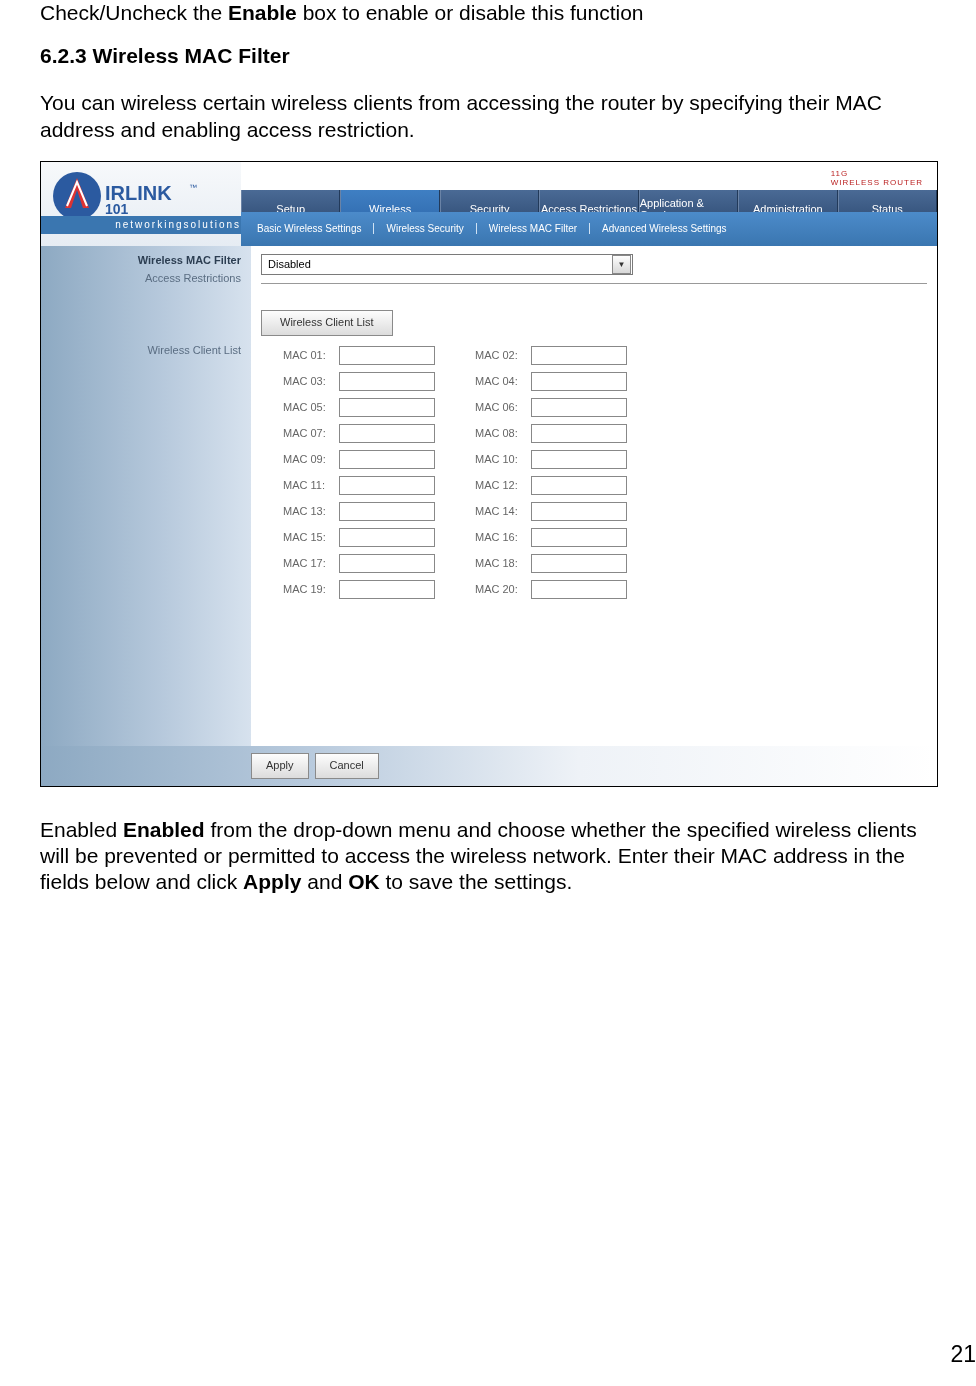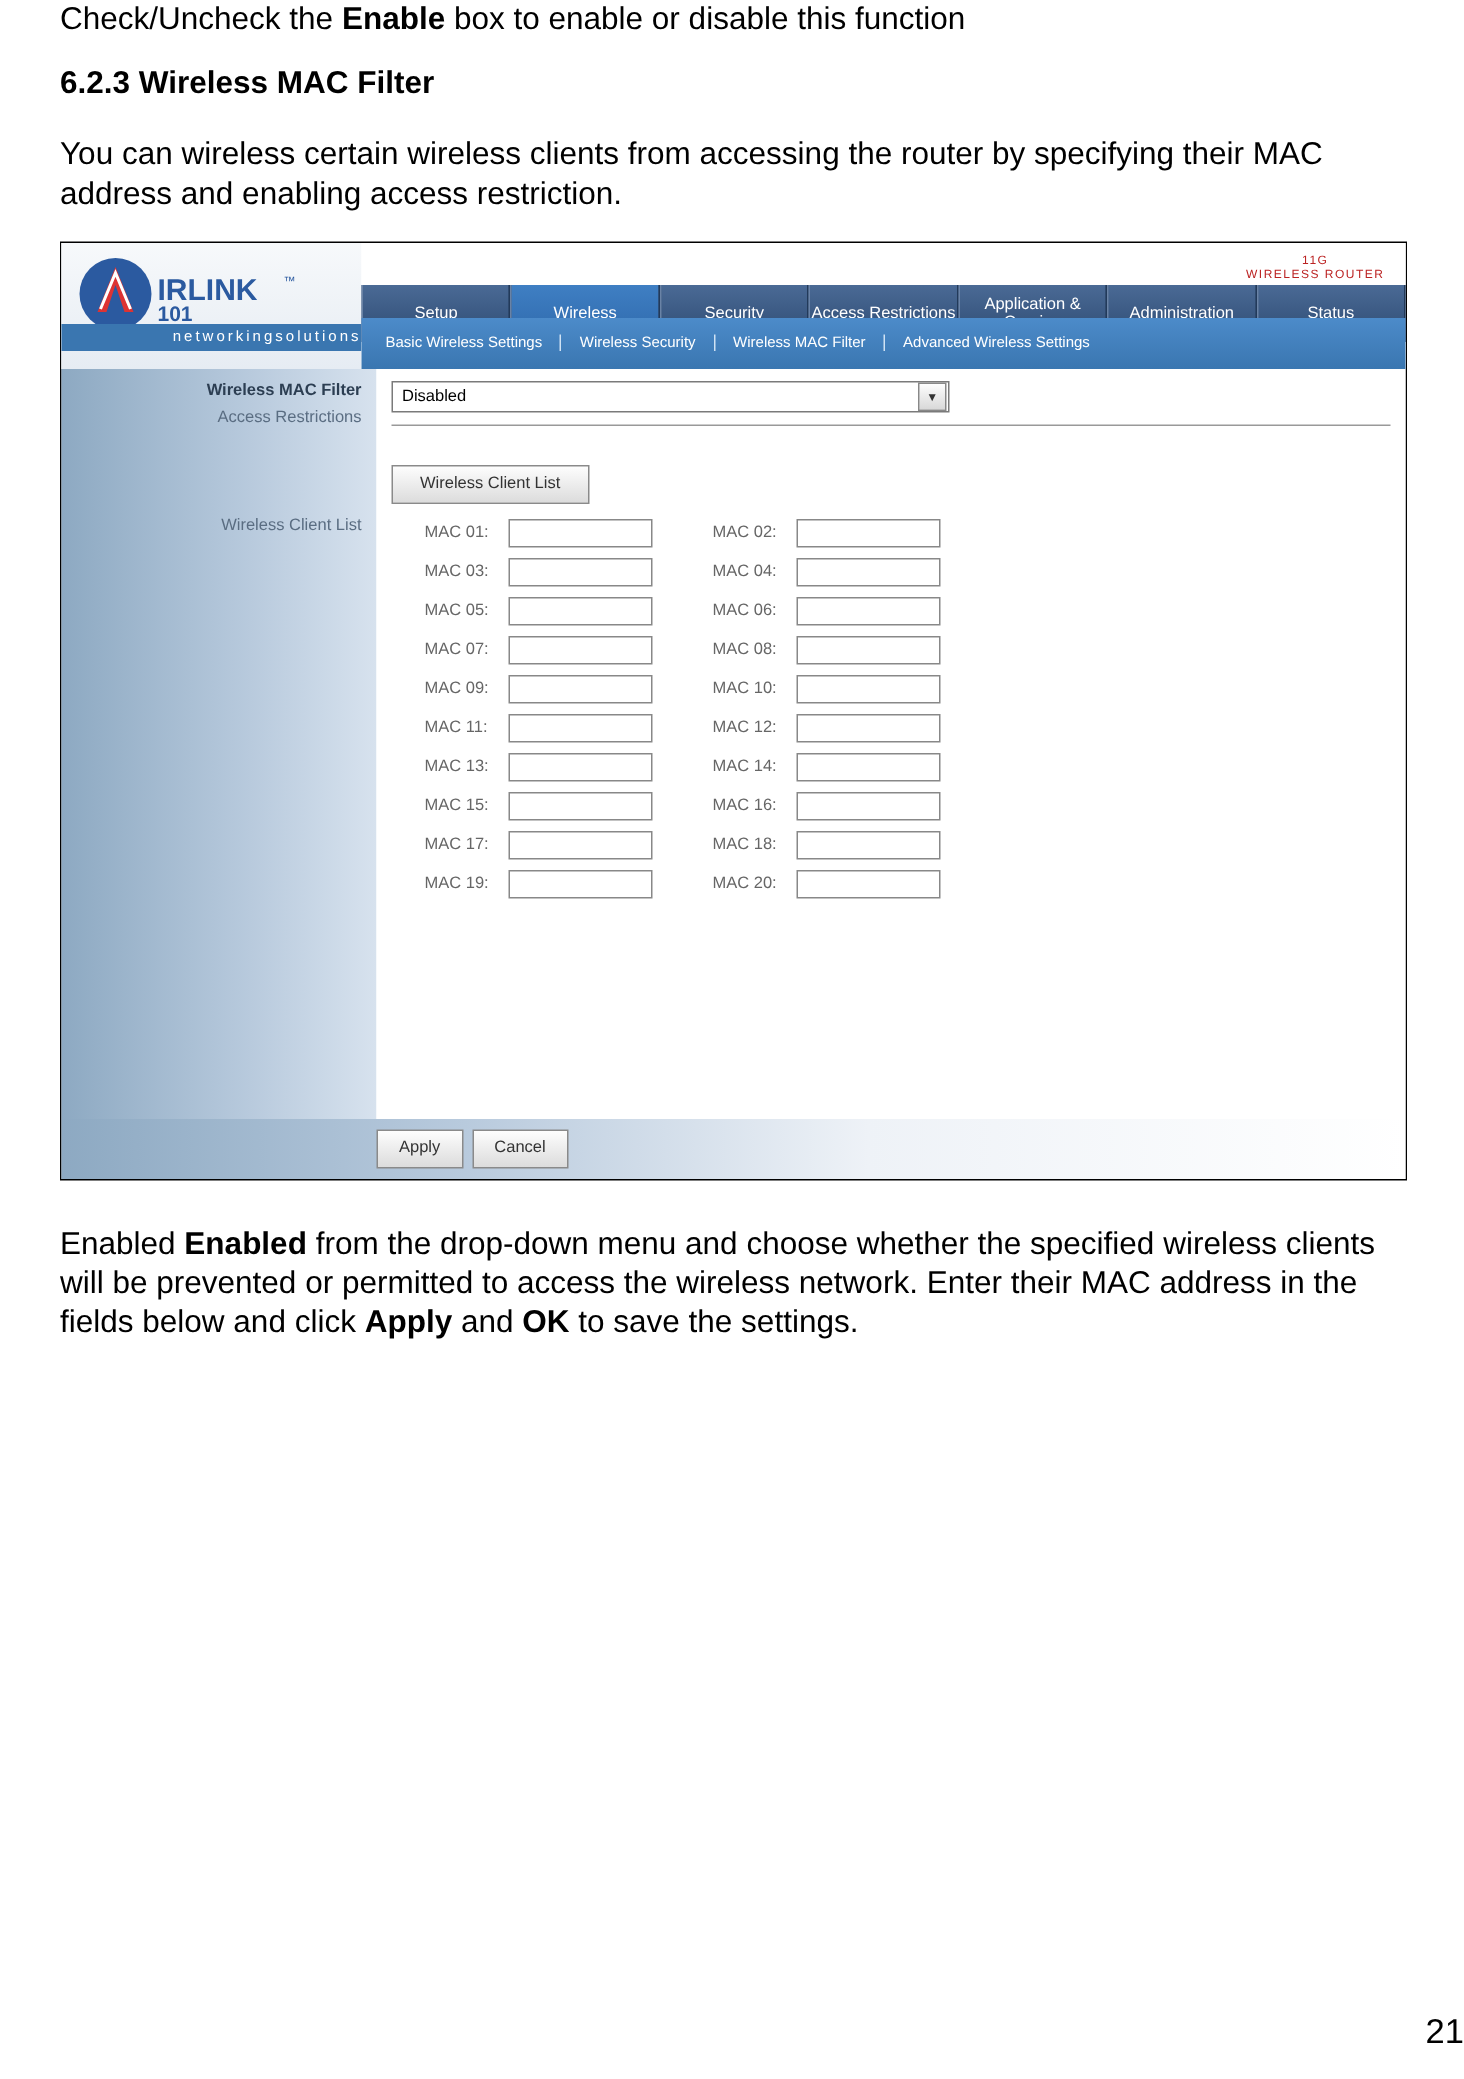--- a/index.html
+++ b/index.html
@@ -6,23 +6,23 @@
   .page{width:976px;min-height:1386px;margin:0 auto;position:relative;padding:0 40px;box-sizing:border-box}
   .body-text{font-size:21px;line-height:1.25;margin:0 0 18px 0}
   .section-heading{font-size:21px;font-weight:bold;margin:0 0 22px 0}
   .b{font-weight:bold}
   .screenshot{width:896px;border:1px solid #000;margin:0 0 30px 0;background:#fff;font-family:Verdana,Geneva,sans-serif}
   .ss-header{display:flex;height:84px;background:#fff}
   .ss-logo{width:200px;position:relative;background:linear-gradient(#f7f9fb,#e6ecf3)}
   .logo-img{position:absolute;left:8px;top:6px}
   .ns{position:absolute;left:0;bottom:12px;right:0;height:18px;background:#3a76b0;color:#fff;font-size:10px;letter-spacing:2px;text-align:right;line-height:18px;padding-left:6px}
   .ss-topright{flex:1;position:relative;background:#fff}
-  .brand-badge{position:absolute;right:14px;top:8px;color:#b22;font-size:8px;line-height:1.1;text-align:center;letter-spacing:1px}
+  .brand-badge{position:absolute;right:14px;top:8px;color:#b22;font-size:8px;line-height:1.1;text-align:left;letter-spacing:1px}
   .main-tabs{position:absolute;left:0;right:0;bottom:18px;height:38px;display:flex;background:#37537a}
-  .main-tab{flex:1;border-left:1px solid #6a83a6;border-right:1px solid #223a5a;color:#fff;font-size:11px;display:flex;align-items:center;justify-content:center;text-align:center;background:linear-gradient(#4a6a95,#2d4a72);cursor:pointer;line-height:1.1}
+  .main-tab{flex:1;border-left:1px solid #6a83a6;border-right:1px solid #223a5a;color:#fff;font-size:11px;display:flex;align-items:center;justify-content:center;background:linear-gradient(#4a6a95,#2d4a72);cursor:pointer;line-height:1.1}
   .main-tab.active{background:linear-gradient(#3f7fc3,#2e68ab)}
   .sub-tabs{position:absolute;left:0;right:0;bottom:0;height:34px;background:linear-gradient(#4c8bca,#3a76b0);display:flex;align-items:center;padding-left:4px}
   .sub-tab{color:#fff;font-size:10px;padding:0 12px;border-right:1px solid #cfe2f4;cursor:pointer;white-space:nowrap}
   .sub-tab:last-child{border-right:none}
   .ss-body{display:flex;min-height:500px}
   .ss-side{width:200px;background:linear-gradient(to right,#8da9c2 0%,#b8cadd 60%,#d7e2ee 100%);padding:8px 10px 8px 0;text-align:right;font-size:11px;color:#2c3e52}
   .side-title{font-weight:bold;color:#2c3e52;margin-bottom:6px}
   .side-label{color:#5a6d82;margin-bottom:60px}
   .side-label2{color:#5a6d82}
   .ss-main{flex:1;background:#fff;padding:8px 10px}

